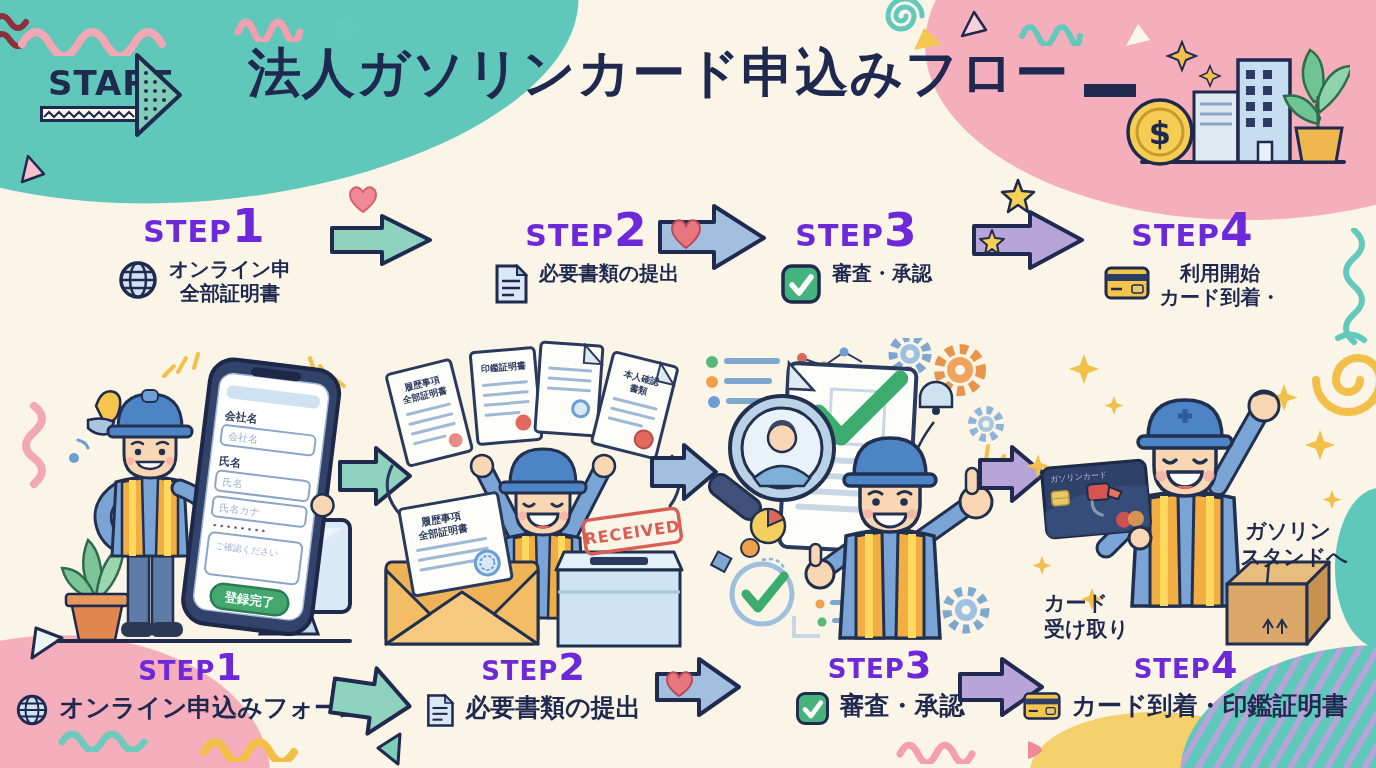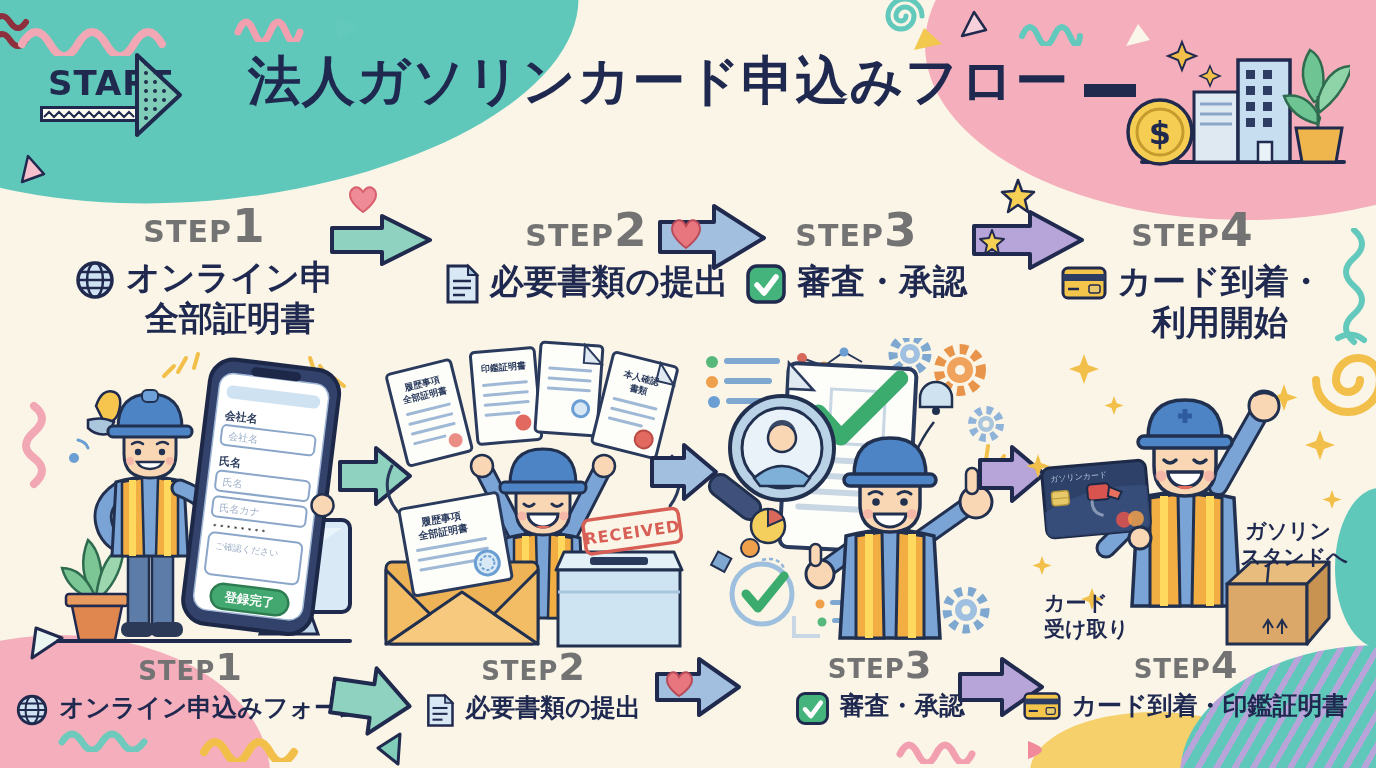--- a/index.html
+++ b/index.html
@@ -2,29 +2,29 @@
 <html><head>
 <meta charset="utf-8">
 <style>
   html,body{margin:0;padding:0;background:#cfcfcf;}
   .canvas{position:relative;width:1376px;height:768px;background:#faf5e7;overflow:hidden;
           font-family:"DejaVu Sans",sans-serif;color:#20294e;}
   .abs{position:absolute;}
   .blob{position:absolute;}
   
   .start-text{font-size:34px;font-weight:800;letter-spacing:1px;color:#20294e;line-height:1;}
-  .title{position:absolute;left:248px;top:52px;width:840px;margin:0;font-size:53px;font-weight:800;
+  .title{position:absolute;left:248px;top:44px;width:840px;margin:0;font-size:53px;font-weight:800;
          color:#1f2950;letter-spacing:1px;line-height:1.1;white-space:nowrap;}
   
   .step-top,.step-bottom{position:absolute;display:flex;flex-direction:column;align-items:center;}
-  .step-head{display:flex;align-items:baseline;color:#737373;}
+  .step-head{display:flex;align-items:baseline;color:#6d28d9;}
   .step-word{font-size:30px;font-weight:800;letter-spacing:1px;}
   .step-num{font-size:47px;font-weight:800;}
   .step-label{display:flex;align-items:flex-start;gap:10px;margin-top:4px;}
-  .step-label .txt{font-size:34px;font-weight:800;color:#1f2950;line-height:1.2;text-align:center;}
+  .step-label .txt{font-size:20px;font-weight:800;color:#1f2950;line-height:1.2;text-align:center;}
   .step-label .txt span{display:block;}
   .step-bottom .step-word{font-size:26px;}
   .step-bottom .step-num{font-size:38px;}
   .step-bottom .txt{font-size:25px;white-space:nowrap;}
   svg{display:block;}
   svg text{font-family:"DejaVu Sans",sans-serif;}
 </style>
 </head>
 <body>
 
@@ -229,22 +229,22 @@
       <span class="step-num">4</span>
     </div>
     <div class="step-label">
       <svg width="46" height="36" viewBox="0 0 46 36" style="margin-top:4px;">
         <rect x="2" y="3" width="42" height="30" rx="5" fill="#f3c64b" stroke="#20294e" stroke-width="3"></rect>
         <rect x="2" y="9" width="42" height="7" fill="#2c3c63"></rect>
         <line x1="7" y1="24" x2="18" y2="24" stroke="#20294e" stroke-width="2.5"></line>
         <rect x="28" y="20" width="11" height="8" rx="2" fill="#e8ca6e" stroke="#20294e" stroke-width="1.5"></rect>
       </svg>
       <div class="txt">
-        <span>カード到着・</span>
-          <span>利用開始</span>
+        <span>利用開始</span>
+          <span>カード到着・</span>
       </div>
     </div>
   </div>
 
   <svg class="abs" style="left:18px;top:348px;" width="340" height="300" viewBox="0 0 340 300">
     <path d="M16,58 q16,12 0,26 t0,26 t0,26" fill="none" stroke="#f2a7b4" stroke-width="8" stroke-linecap="round"></path>
     <circle cx="56" cy="110" r="5" fill="#6b9fd4"></circle>
     <g>
       <path d="M78,58 q6,-18 18,-14 q10,4 4,22 q-4,10 -14,8 z" fill="#f6c54d" stroke="#20294e" stroke-width="2.5"></path>
       <path d="M70,72 q14,-4 26,2 l-6,12 q-12,2 -20,-6 z" fill="#aac6dd" stroke="#20294e" stroke-width="2.5"></path>

